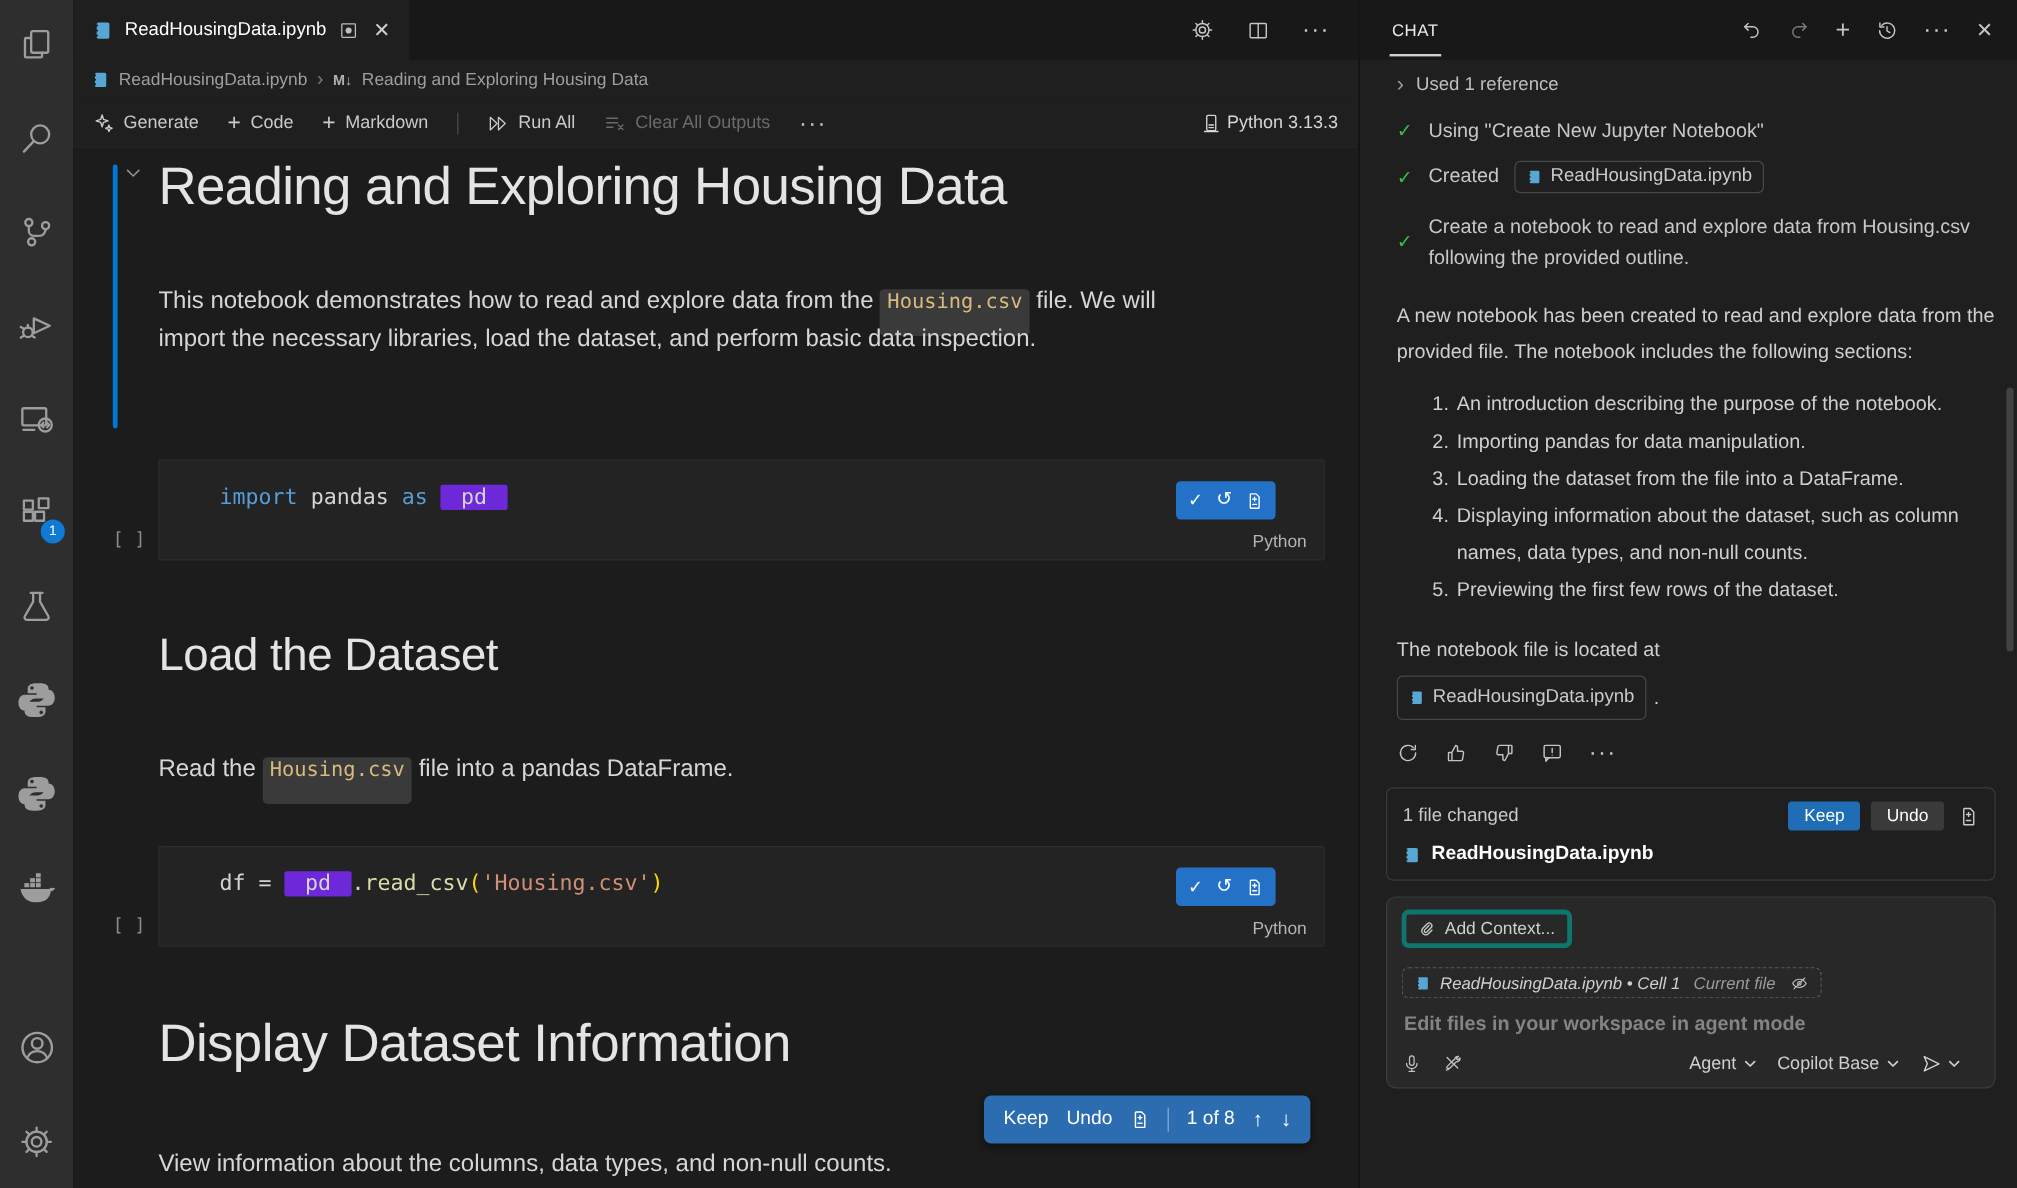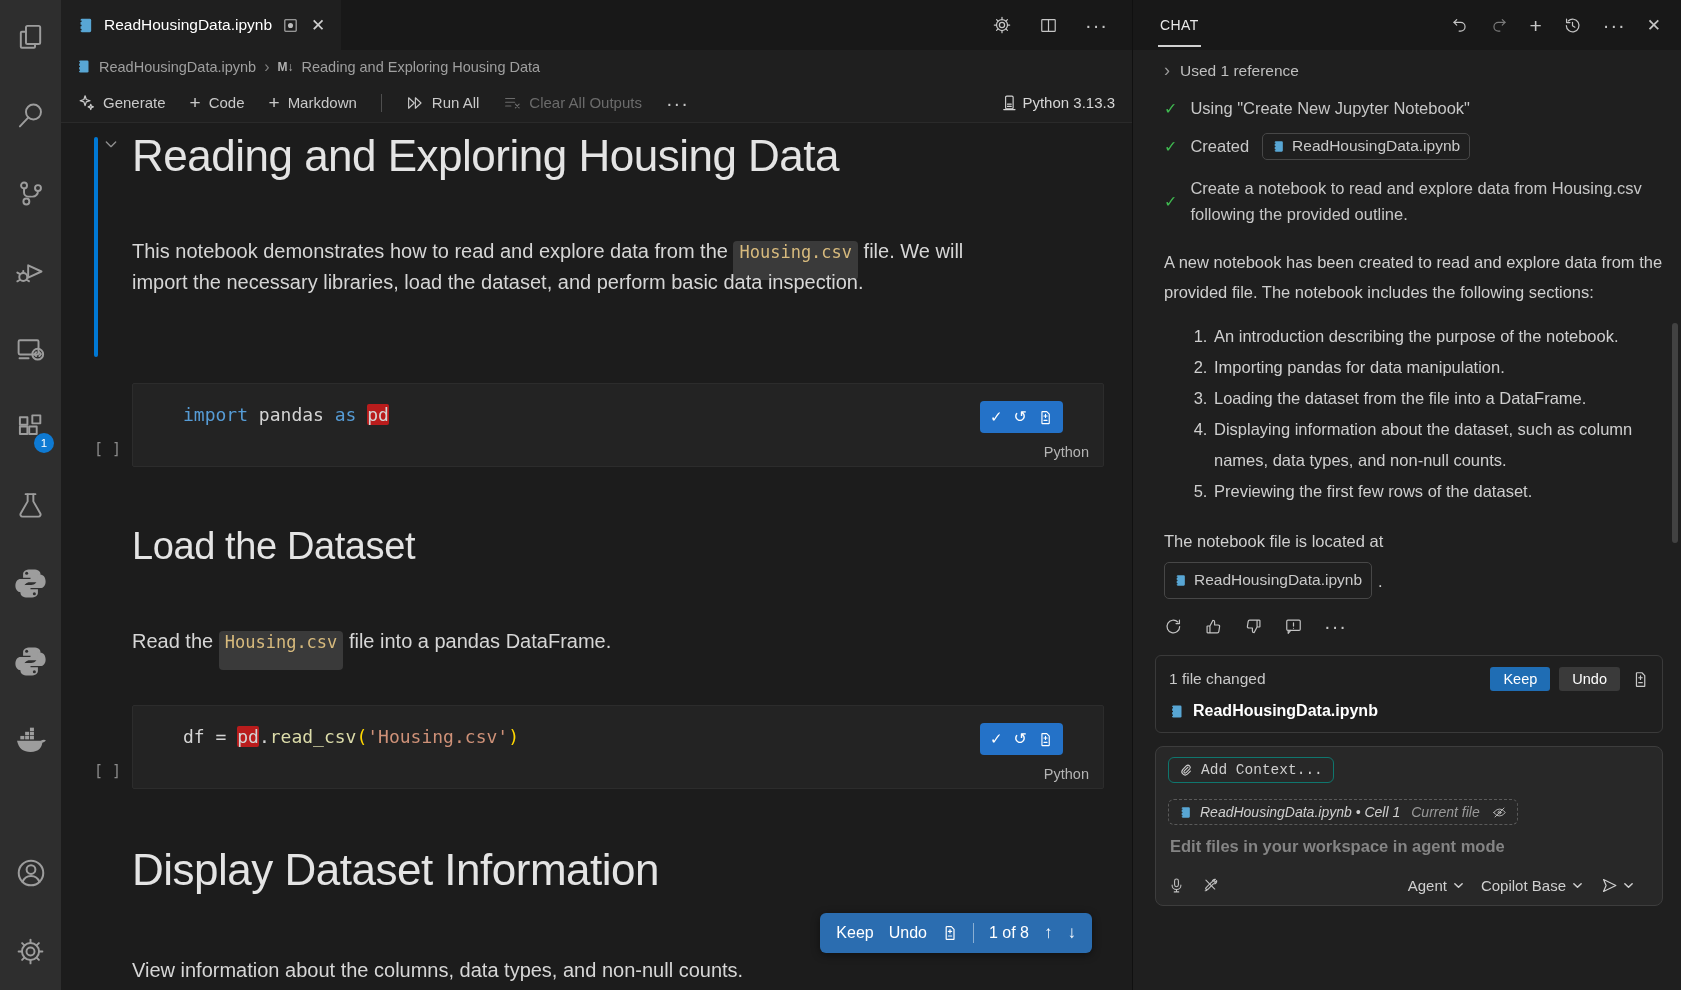--- a/index.html
+++ b/index.html
@@ -48,21 +48,21 @@
   
   .nbarea { position:relative; flex:1; background:#1c1c1c; overflow:hidden; }
   .selbar { position:absolute; left:33px; top:14px; width:4px; height:220px; background:var(--accent,#0078d4); border-radius:2px; }
   .collapse { position:absolute; left:42px; top:13px; color:#8f8f8f; cursor:pointer; }
   .h1 { position:absolute; left:71px; color:#e4e4e4; font-size:44px; font-weight:400; letter-spacing:-0.5px; white-space:nowrap; }
   .md-p { position:absolute; left:71px; width:845px; color:#d6d6d6; font-size:20px; line-height:30px; }
   .icode { font-family:"DejaVu Sans Mono", monospace; font-size:17px; background:#3a3a3a; color:var(--inlinecode,#d7ba7d); padding:1px 6px 18px; border-radius:4px; }
   .ccell { position:absolute; left:71px; width:972px; height:84px; background:#232323; border:1px solid #2c2c2c; border-radius:2px; }
   .codeline { position:absolute; left:50px; top:20px; font-family:"DejaVu Sans Mono", monospace; font-size:18px; white-space:pre; color:#d4d4d4; }
   .kw { color:var(--keyword,#569cd6); } .fn { color:var(--func,#dcdcaa); } .str { color:var(--string,#ce9178); } .br { color:var(--bracket,#ffd700); }
-  .hl { background:#b91c1c; border-radius:2px; padding:0 0; }
+  .hl { background:#6d28d9; border-radius:2px; padding:0 17px; }
   .exec { position:absolute; left:-39px; bottom:8px; font-family:"DejaVu Sans Mono", monospace; font-size:15px; color:#8a8a8a; }
   .langlab { position:absolute; right:14px; bottom:6px; font-size:14.5px; color:#b4b4b4; }
   .pill { position:absolute; right:40px; top:17px; height:32px; background:var(--pill,#2472c8); border-radius:4px;
     display:flex; align-items:center; gap:11px; padding:0 10px; color:#ffffff; }
   .pill .chk { font-size:15px; cursor:pointer; }
   .pill .und { font-size:16px; cursor:pointer; line-height:1; }
   .h2 { position:absolute; left:71px; color:#e4e4e4; font-size:38px; font-weight:400; letter-spacing:-0.4px; white-space:nowrap; }
 
   .diffbar { position:absolute; right:40px; top:790px; height:40px; background:var(--bar,#2b6db0); border-radius:6px;
     display:flex; align-items:center; gap:15px; padding:0 16px; color:#ffffff; font-size:16px; box-shadow:0 2px 8px rgba(0,0,0,.45); }
@@ -98,21 +98,21 @@
   .card { margin-top:19px; margin-left:-9px; width:508px; border:1px solid #3a3a3a; border-radius:6px; padding:11px 13px 12px; }
   .cardhead { display:flex; align-items:center; }
   .cardlabel { color:#c9c9c9; font-size:15.5px; }
   .btn { border-radius:3px; font-size:14.5px; padding:4px 13px; color:#ffffff; cursor:pointer; }
   .btn.keep { background:var(--keep,#1f6db4); margin-left:auto; }
   .btn.undo { background:#3a3a3a; margin-left:9px; }
   .cardhead .dico { margin-left:12px; color:#c9c9c9; cursor:pointer; }
   .filerow { margin-top:11px; display:flex; align-items:center; gap:9px; color:#ffffff; font-weight:700; font-size:16px; }
 
   .inputbox { margin-top:13px; margin-left:-9px; width:508px; height:160px; background:#282828; border:1px solid #3d3d3d; border-radius:8px; padding:10px 12px; position:relative; }
-  .chip { display:inline-flex; align-items:center; gap:8px; border:1px solid #0f766e; border-radius:6px; padding:4px 10px; color:#cfcfcf; font-size:14.5px; cursor:pointer;font-family:Liberation Mono, monospace; }
+  .chip { display:inline-flex; align-items:center; gap:8px; border:4px solid #0f766e; border-radius:6px; padding:4px 10px; color:#cfcfcf; font-size:14.5px; cursor:pointer; }
   .ctxchip { margin-top:16px; display:inline-flex; align-items:center; gap:8px; border:1px dashed #5a5a5a; border-radius:6px; padding:4px 10px; font-size:14px; font-style:italic; color:#cfcfcf; cursor:pointer; }
   .ctxchip .dim { color:#9a9a9a; margin-left:3px; }
   .ctxchip .eye { color:#bdbdbd; margin-left:4px; }
   .chatinput { margin-top:11px; width:480px; background:transparent; border:none; outline:none; color:#d6d6d6; font-size:16.5px; font-family:"Liberation Sans",sans-serif;font-weight:bold; }
   .chatinput::placeholder { color:#848484; }
   .inrow { position:absolute; left:12px; right:28px; bottom:10px; display:flex; align-items:center; gap:17px; color:#c3c3c3; }
   .inrow .grow { flex:1; }
   .picker { display:flex; align-items:center; gap:6px; color:#cfcfcf; font-size:15px; cursor:pointer; }
   .send { display:flex; align-items:center; gap:4px; color:#cfcfcf; cursor:pointer; }
   .sbar { position:absolute; right:3px; top:273px; width:6px; height:220px; background:#424242; border-radius:3px; }

